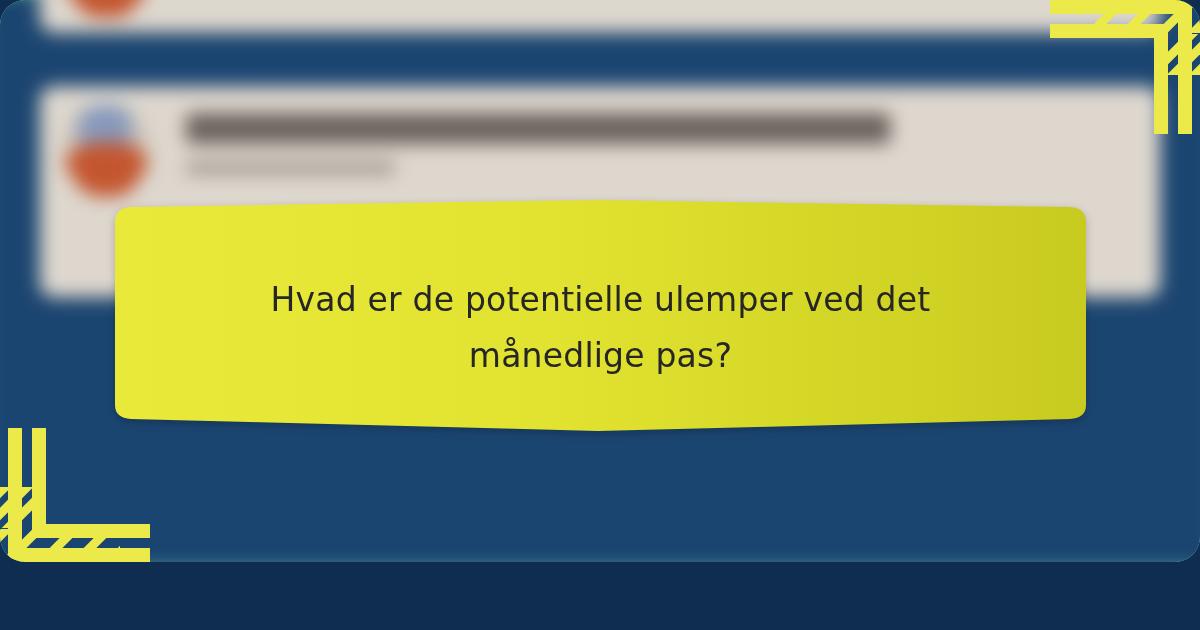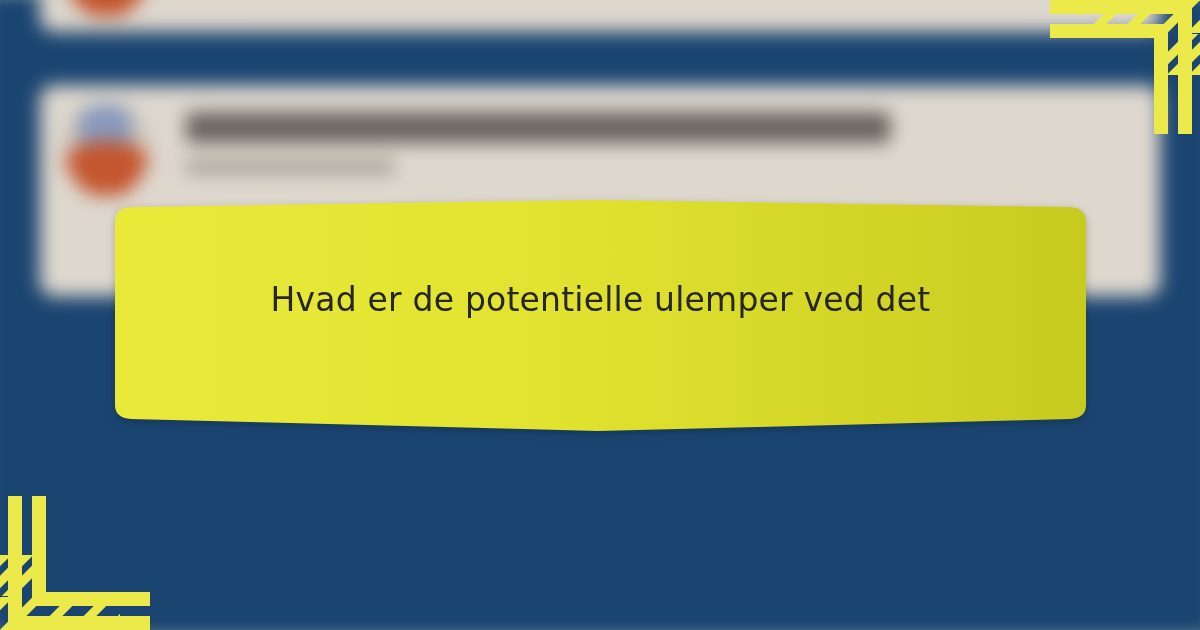--- a/index.html
+++ b/index.html
@@ -3,24 +3,25 @@
 <meta charset="utf-8">
 <style>
   html, body {
     margin: 0;
     padding: 0;
     background: #0f2d50;
   }
   #stage {
     position: relative;
     width: 1200px;
-    height: 630px;
+    height: 562px;
     overflow: hidden;
-    background: #fef9c3;
+    background: #86efac;
     font-family: "DejaVu Sans", "Liberation Sans", sans-serif;
+    border-radius: 25px;
   }
 
   
   .bg-layer {
     position: absolute;
     inset: 0;
     filter: blur(9px);
     transform: scale(1.03);
     transform-origin: center;
   }
@@ -186,20 +187,21 @@
                Q 985,12 985,26
                L 985,209
                Q 985,222 969,223
                L 497,235
                L 30,223
                Q 14,222 14,209
                Z" fill="url(#bannerGrad)"></path>
     </svg>
     <div class="banner-text">
       <div>Hvad er de potentielle ulemper ved det</div>
+      <div>månedlige pas?</div>
     </div>
   </div>
 
   <div class="corner bl">
     <svg viewBox="0 0 180 180">
       <defs>
         <clipPath id="hatchClipBL">
           <path d="M 0,105 L 42,105 L 42,146 L 0,146 Z
                    M 0,147 L 42,147 L 42,180 L 0,180 Z
                    M 43,147 L 120,147 L 120,180 L 43,180 Z"></path>

